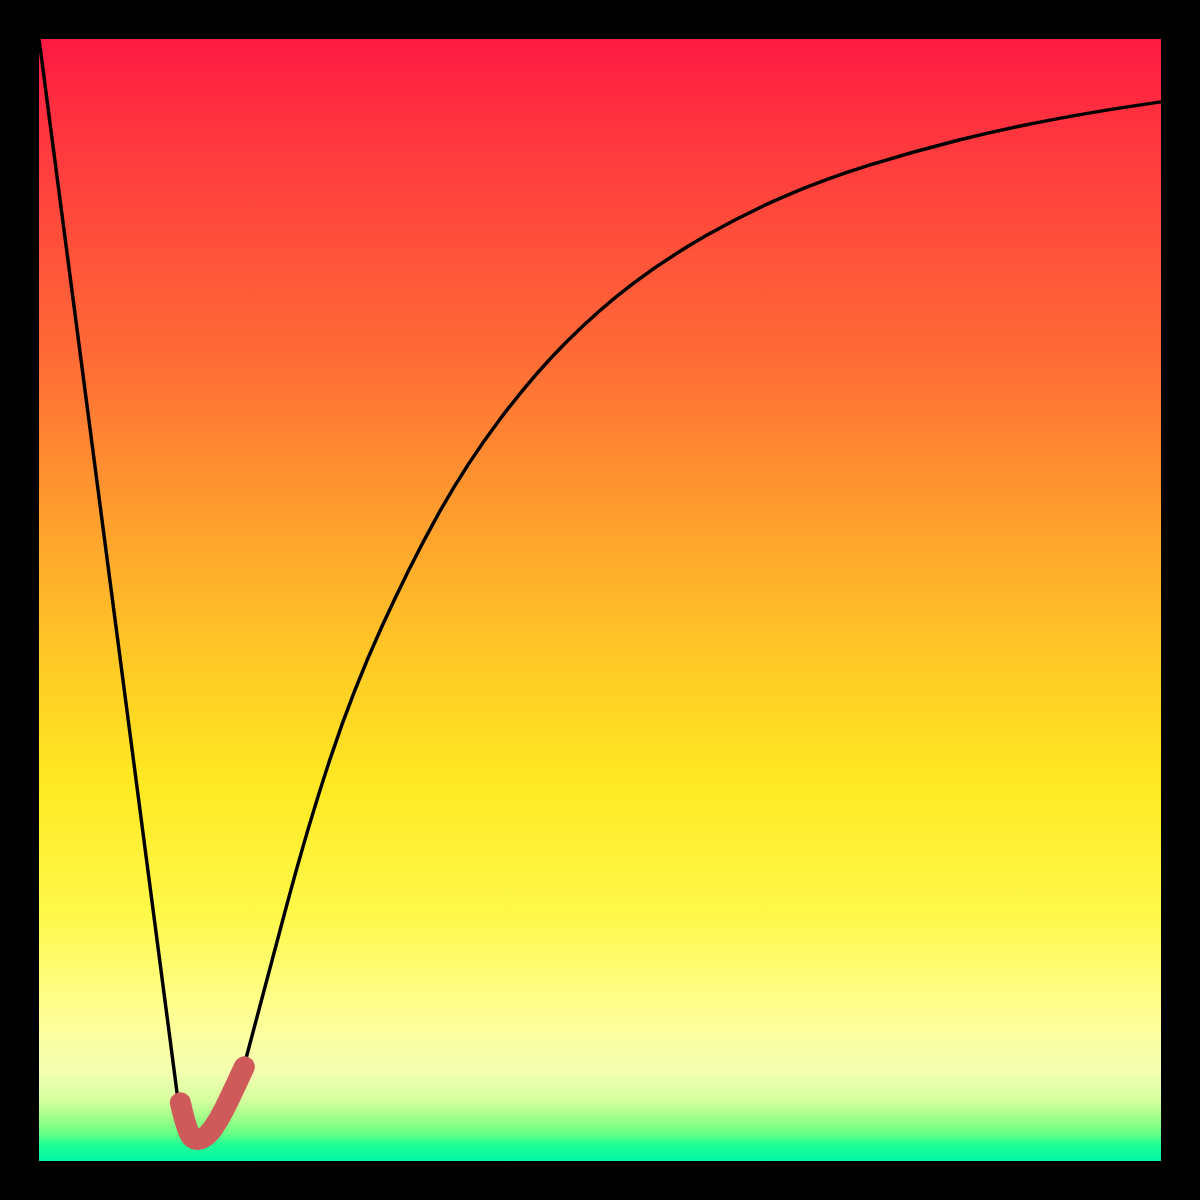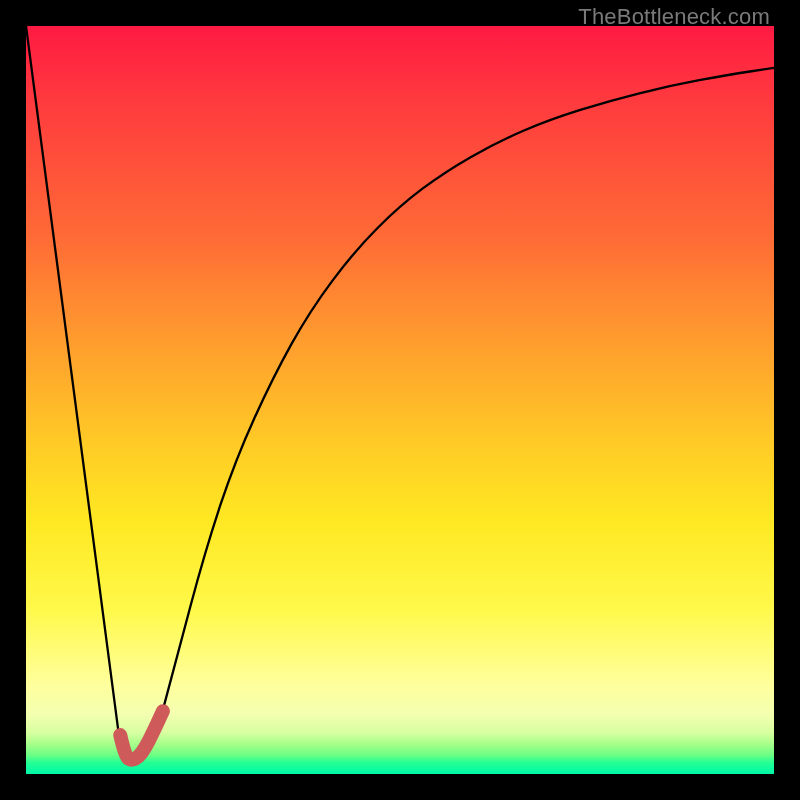--- a/index.html
+++ b/index.html
@@ -68,14 +68,13 @@
 <div class="outer">
   <div class="plot-area">
     <div class="gradient-bg"></div>
     <svg class="curves" viewBox="0 0 748 748" preserveAspectRatio="none">
       <path id="path-left" fill="none" stroke="#000000" stroke-width="2.3" stroke-linecap="round" d="M0.00 0.00 L95.74 730.80"></path>
       <path id="path-hook" fill="none" stroke="#000000" stroke-width="2.3" stroke-linecap="round" d="M95.74 730.80 Q101.73 735.28 106.96 734.54 Q112.20 733.79 117.44 728.18 Q122.67 722.57 129.40 704.62 L136.14 686.66"></path>
       <path id="path-rise" fill="none" stroke="#000000" stroke-width="2.3" stroke-linecap="round" d="M136.14 686.66 Q149.60 635.80 164.56 579.70 Q179.52 523.60 194.48 478.72 Q209.44 433.84 228.14 392.70 Q246.84 351.56 265.54 317.90 Q284.24 284.24 306.68 254.32 Q329.12 224.40 351.56 201.96 Q374.00 179.52 396.44 162.69 Q418.88 145.86 445.06 130.90 Q471.24 115.94 497.42 104.72 Q523.60 93.50 553.52 84.15 Q583.44 74.80 613.36 67.32 Q643.28 59.84 673.20 54.23 Q703.12 48.62 725.56 45.25 L748.00 41.89"></path>
       <path id="path-highlight" fill="none" stroke="#cf5a5a" stroke-width="14" stroke-linecap="round" stroke-linejoin="round" d="M94.25 709.10 Q98.74 729.30 101.73 731.92 Q104.72 734.54 108.46 733.04 Q112.20 731.54 115.94 726.31 Q119.68 721.07 123.42 713.59 Q127.16 706.11 132.02 695.64 L136.88 685.17"></path>
     </svg>
   </div>
-  <div class="watermark">TheBottleneck.com</div>
 </div>
 
 </body></html>

